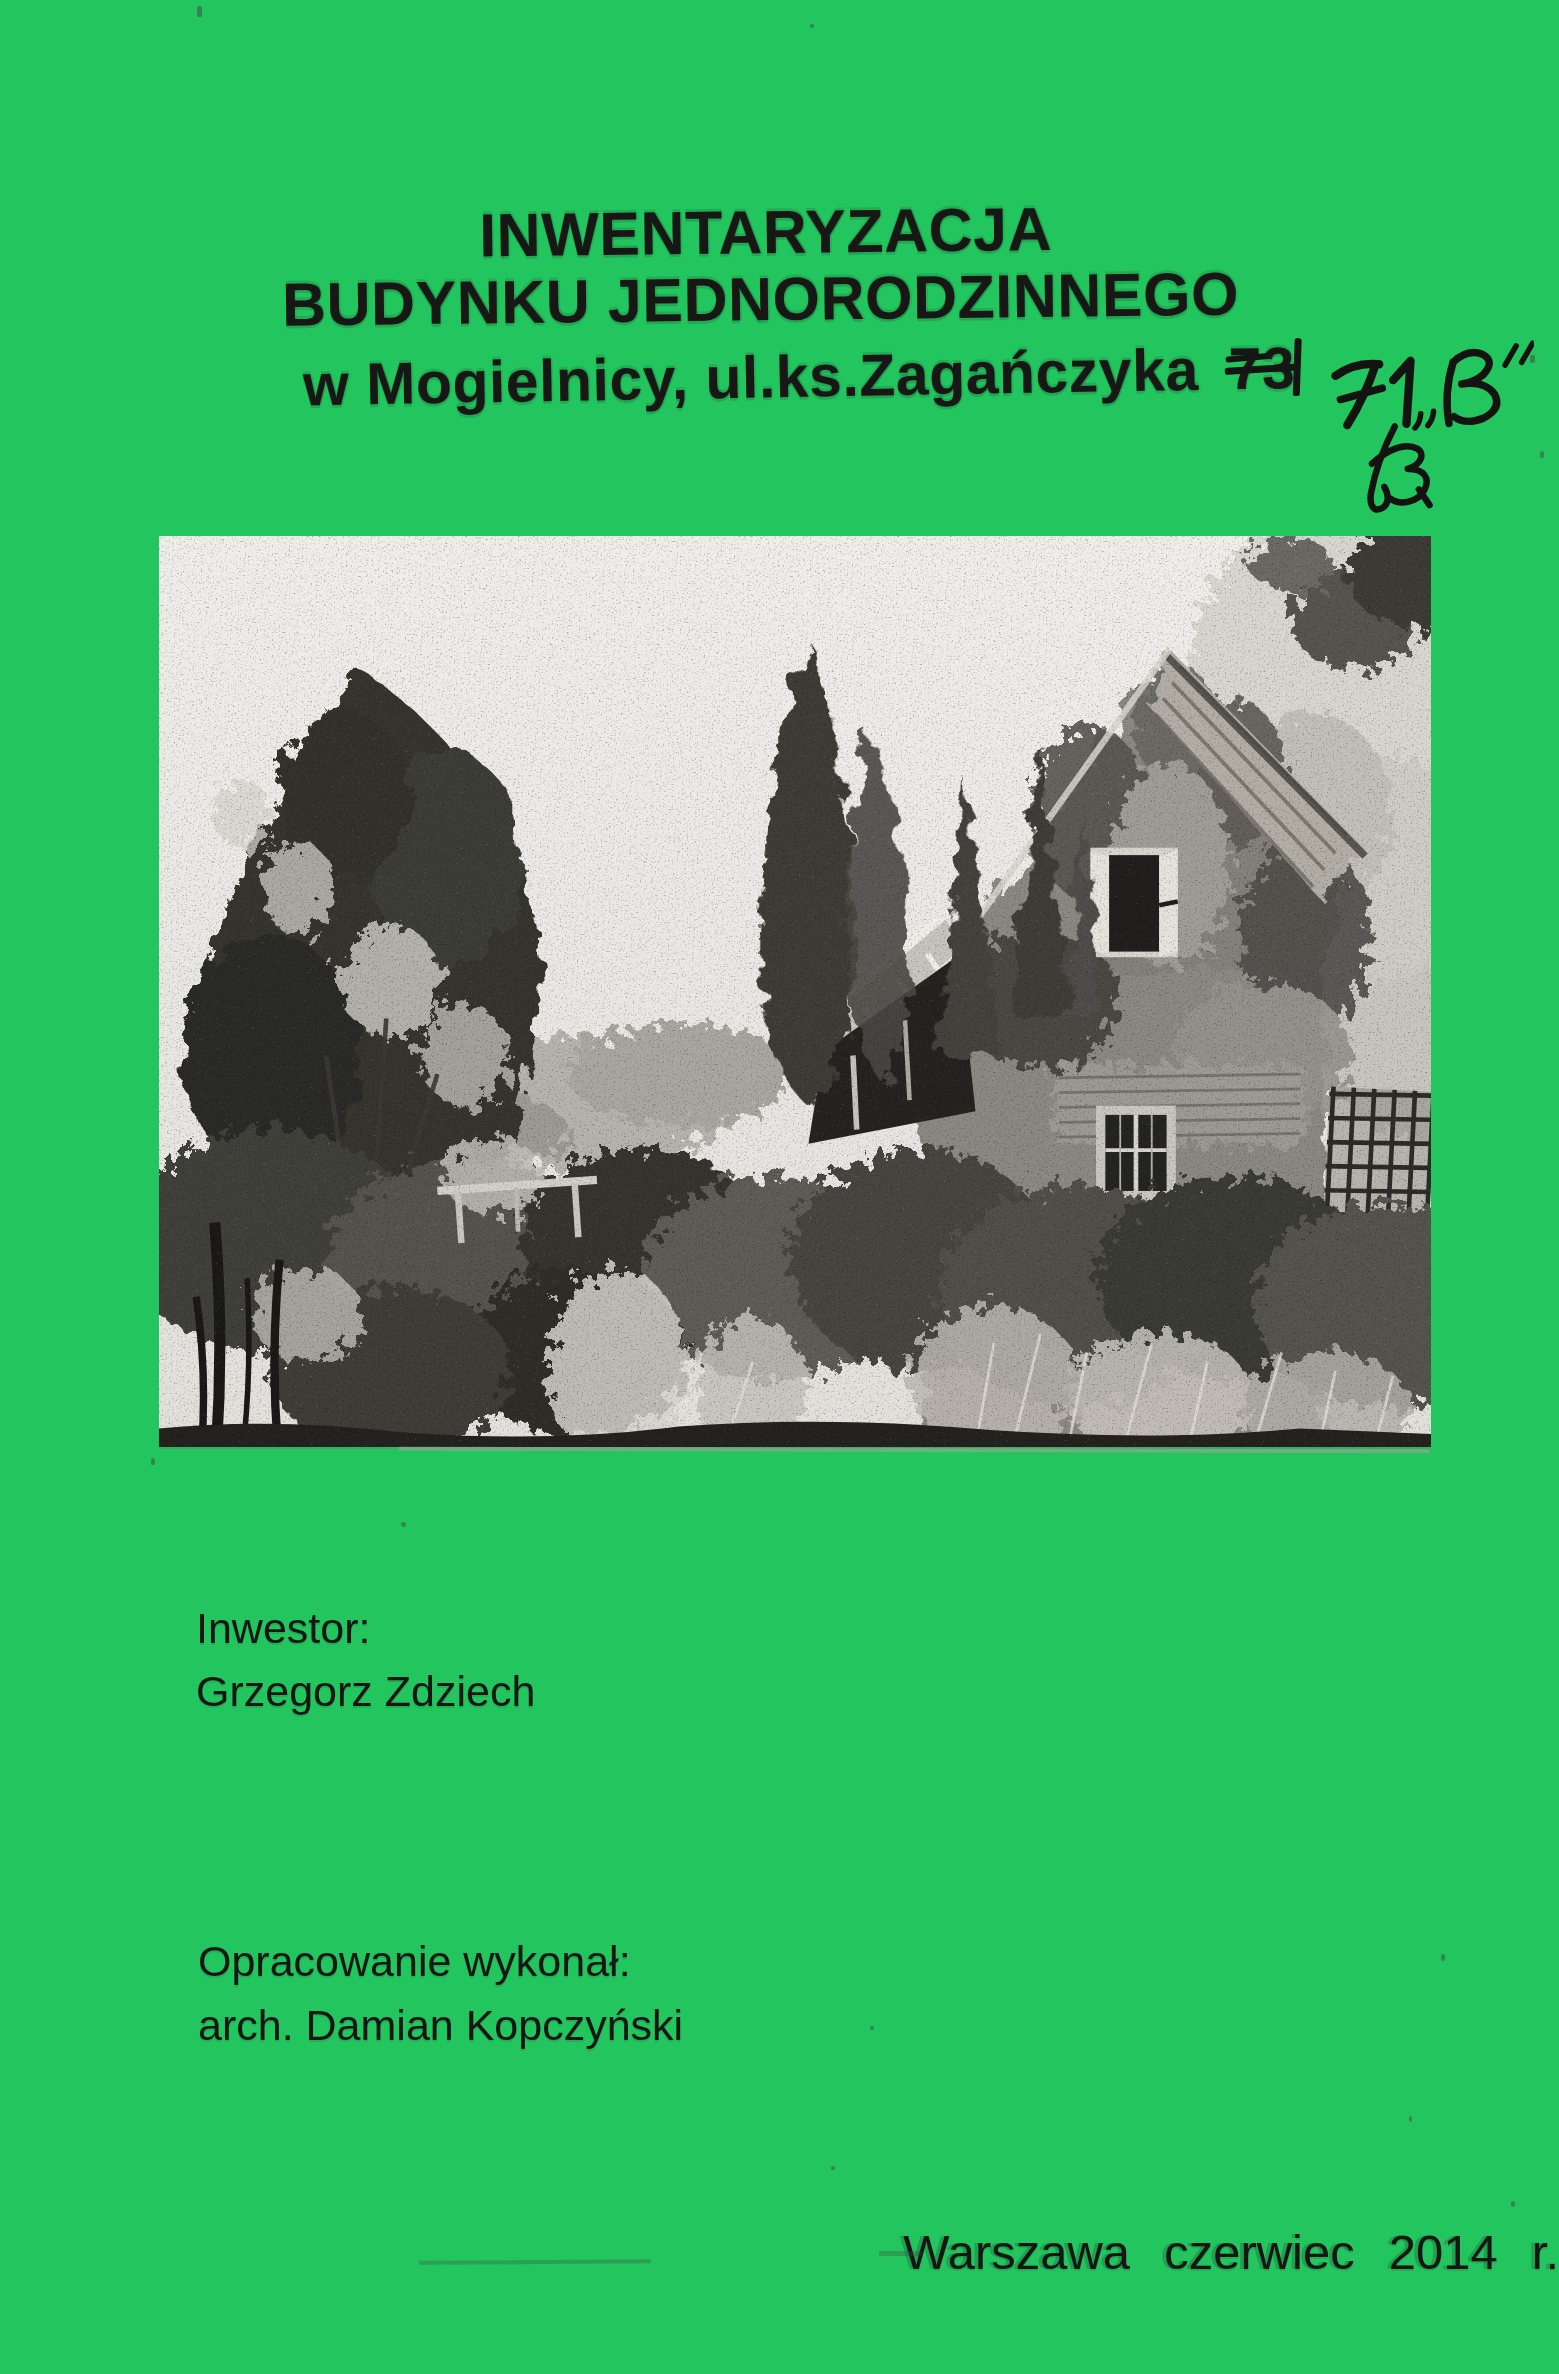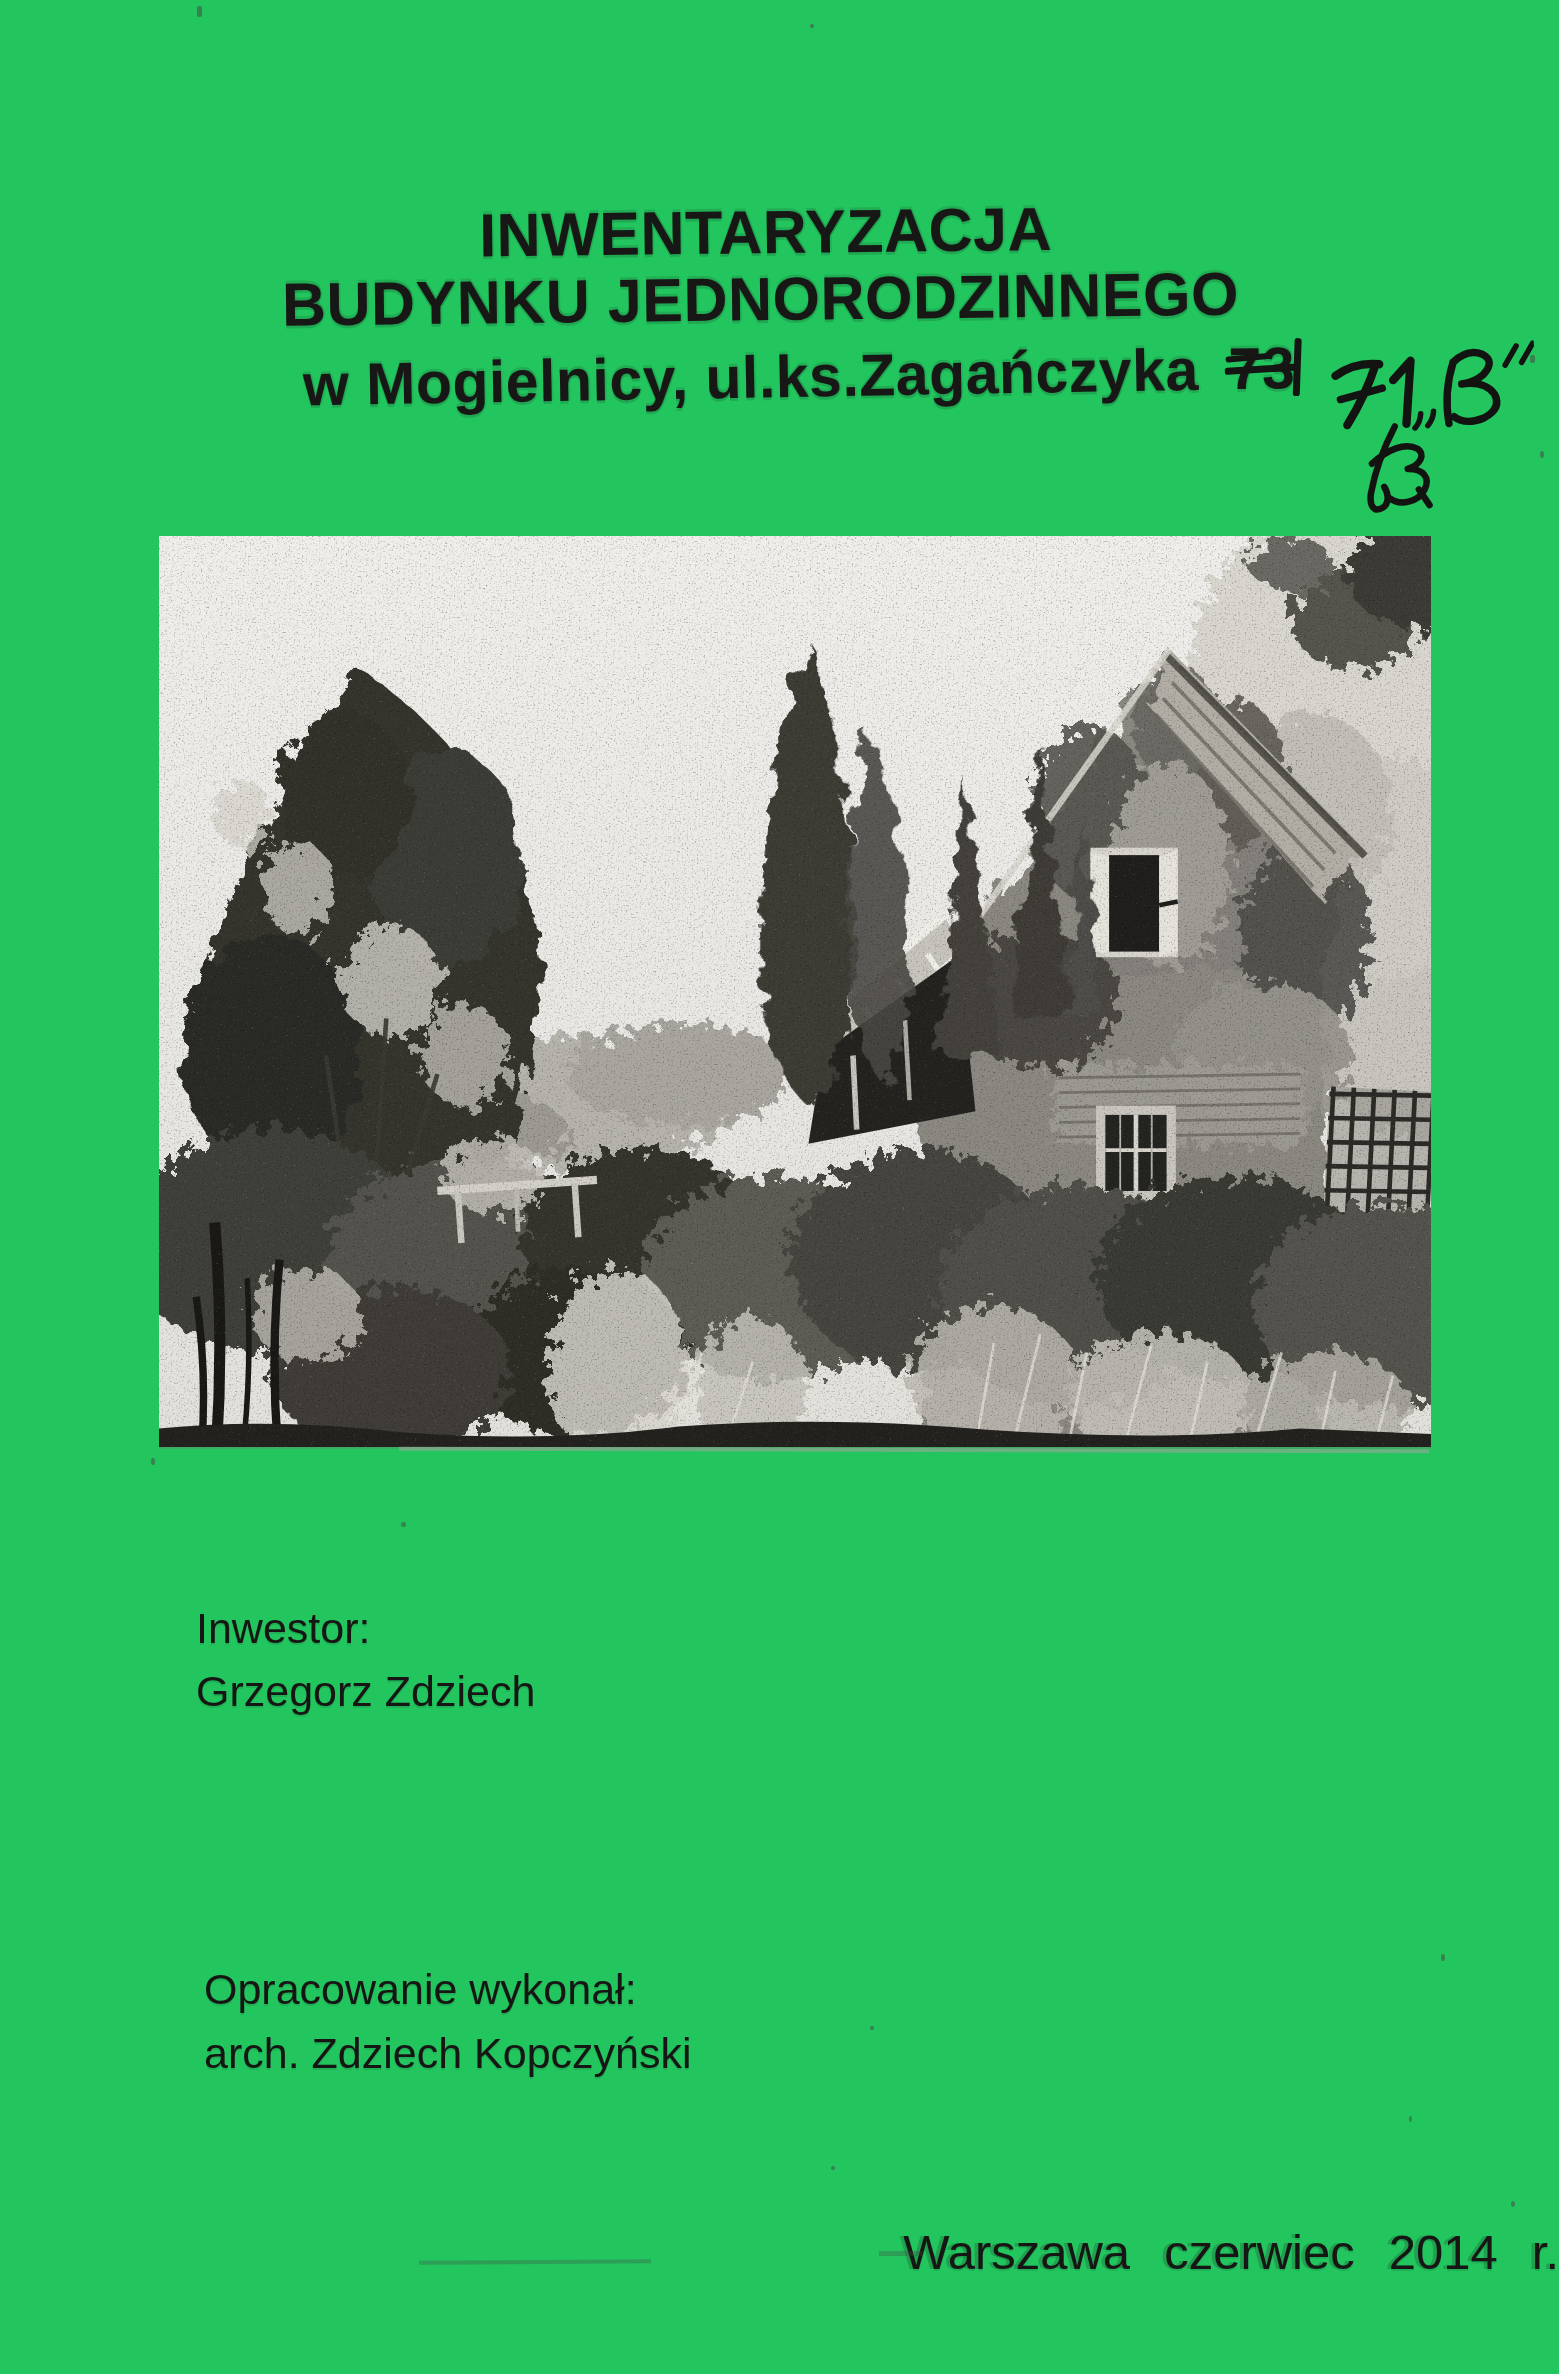--- a/index.html
+++ b/index.html
@@ -26,21 +26,21 @@
   .hand path{fill:none;stroke:#131312;stroke-linecap:round;stroke-linejoin:round;}
   
   .photo{position:absolute;left:159px;top:536px;width:1272px;height:911px;
     box-shadow:0 1.9px 0 rgba(120,118,112,.35);}
   .photo-smear{position:absolute;left:399px;top:1448px;width:1030px;height:3.7px;
     background:#a6a39d;opacity:.55;transform:rotate(.15deg);}
   
   .block{position:absolute;font-size:43px;line-height:63px;color:#161615;
     text-shadow:0 1.9px 0 rgba(25,25,25,.12);white-space:nowrap;}
   .investor{left:196px;top:1597px;}
-  .authors{left:204px;top:1929px;line-height:64px;margin-top:28px;}
+  .authors{left:198px;top:1929px;line-height:64px;}
   .footer{position:absolute;left:0;top:2224px;width:1559px;text-align:right;
     font-size:49px;color:#161615;word-spacing:20.4px;white-space:nowrap;
     text-shadow:-3.7px 0 0 rgba(30,30,30,.22),0 1.9px 0 rgba(25,25,25,.12);}
   .footer-artifact{position:absolute;background:#444;opacity:.30;}
   .fa1{left:419px;top:2260px;width:232px;height:3.7px;transform:rotate(-.4deg);}
   .fa2{left:879px;top:2251px;width:43px;height:4.6px;}
   
   .speck{position:absolute;background:#4a4a48;border-radius:50%;opacity:.55;}
 </style>
 </head>
@@ -300,21 +300,21 @@
   </svg>
   <div class="photo-smear"></div>
 
   <div class="block investor">
     <div>Inwestor:</div>
     <div>Grzegorz Zdziech</div>
   </div>
 
   <div class="block authors">
     <div>Opracowanie wykonał:</div>
-    <div>arch. Zdziech Kopczyński</div>
+    <div>arch. Damian Kopczyński</div>
   </div>
 
   <div class="footer">Warszawa czerwiec 2014 r.</div>
   <div class="footer-artifact fa1"></div>
   <div class="footer-artifact fa2"></div>
 
   <div class="speck" style="left:197px;top:5.6px;width:4.6px;height:11px;border-radius:1.9px;"></div>
   <div class="speck" style="left:810px;top:24px;width:3.7px;height:3.7px;"></div>
   <div class="speck" style="left:1530px;top:355px;width:4.6px;height:8.3px;border-radius:1.9px;"></div>
   <div class="speck" style="left:1540px;top:451px;width:3.7px;height:6.5px;"></div>

